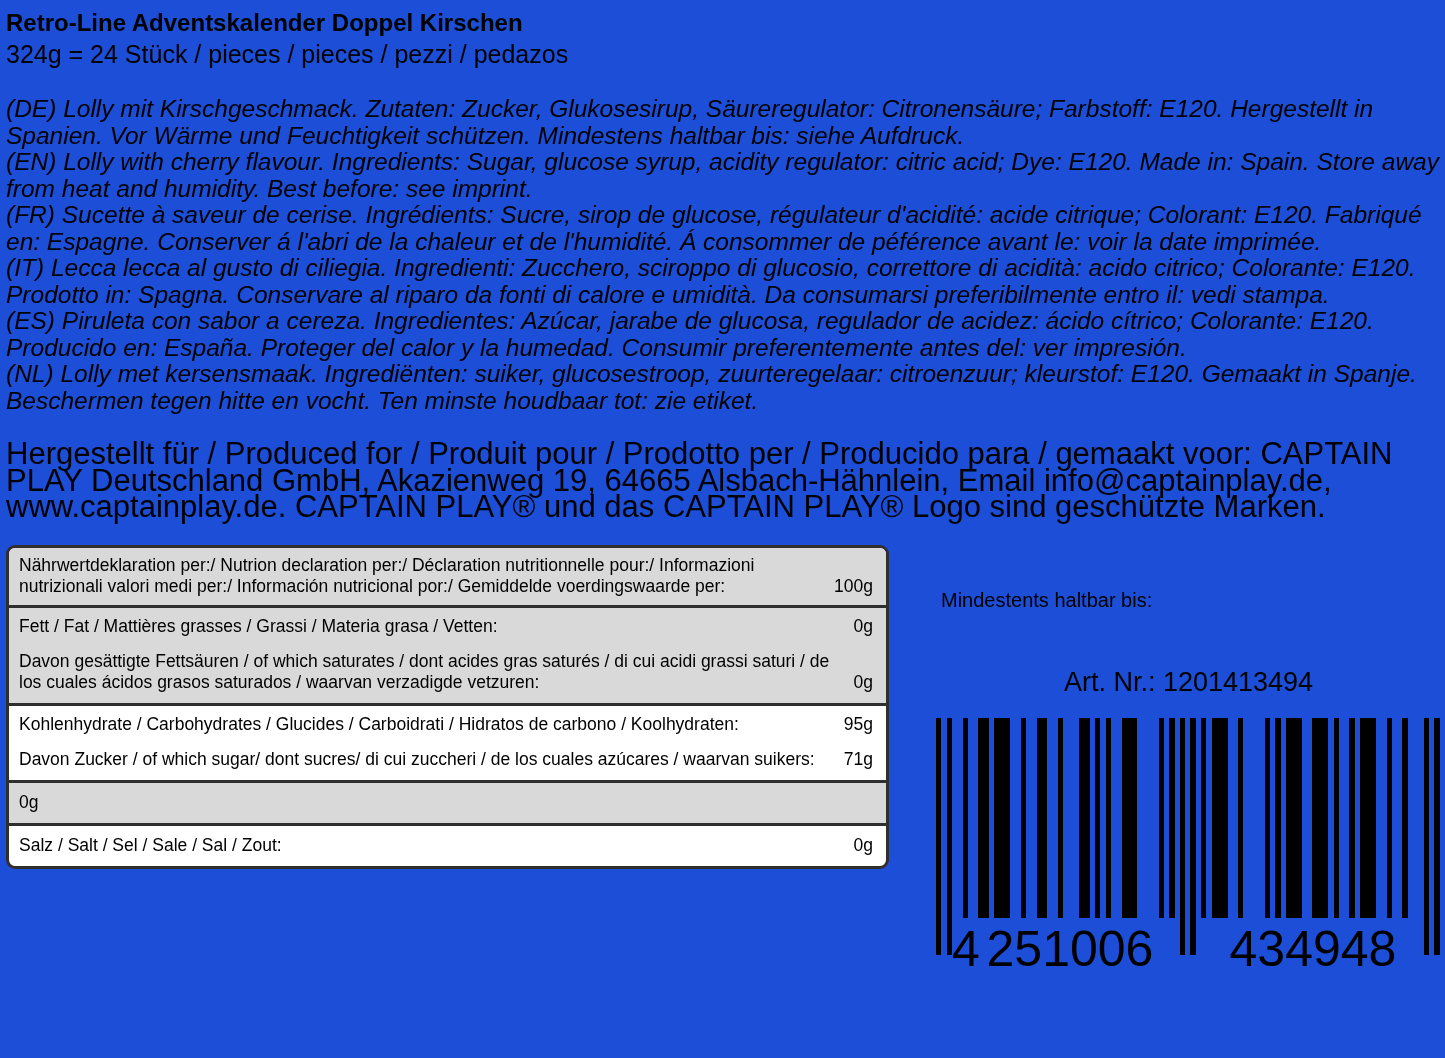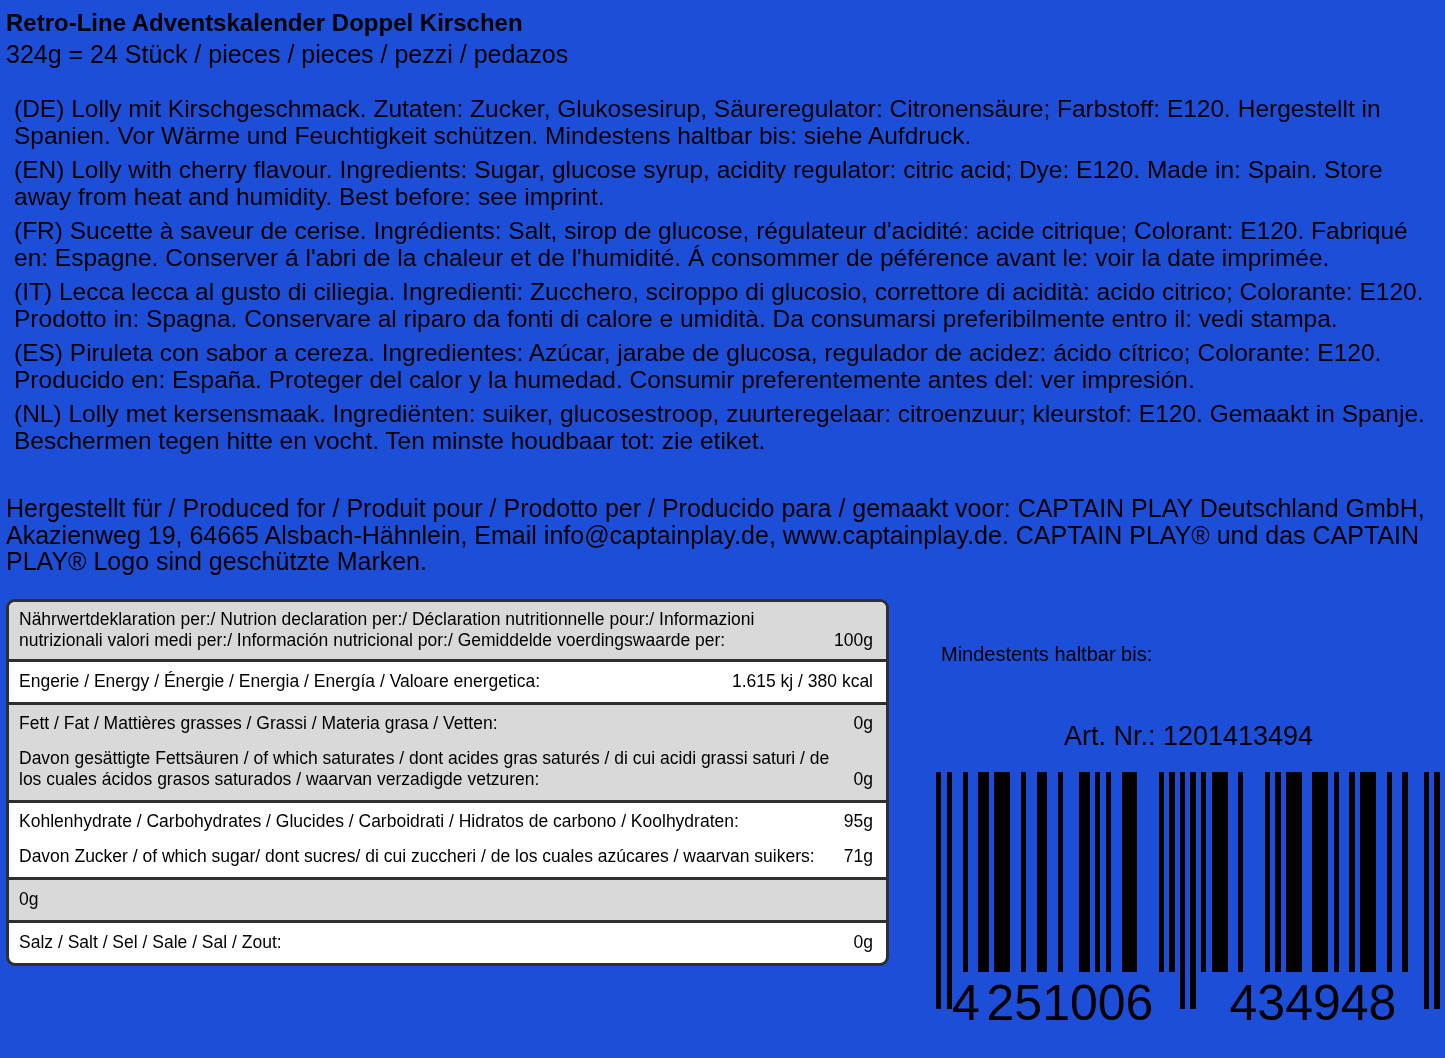--- a/index.html
+++ b/index.html
@@ -3,22 +3,22 @@
 <meta charset="utf-8">
 <title>Label</title>
 <style>
   html,body{margin:0;padding:0;background:#fff;color:#000;}
   body{font-family:"Liberation Sans","DejaVu Sans",sans-serif;}
   .page{position:relative;width:1445px;height:1058px;box-sizing:border-box;
         padding:8px 6px;overflow:hidden;background:#1d4ed8;}
   .title{font-size:24px;font-weight:bold;line-height:30px;margin:0;}
   .quantity{font-size:25px;line-height:32px;}
   .descriptions{margin-top:26px;font-size:24.5px;line-height:26.5px;}
-  .descriptions p{margin:8px;}
-  .producer{margin-top:41px;font-size:25px;line-height:26.5px;}
+  .descriptions p{margin:0;font-style:italic;}
+  .producer{margin-top:27px;font-size:31px;line-height:26.5px;}
   .producer p{margin:0;}
   .bottom{margin-top:24px;display:flex;align-items:flex-start;}
   
   .ntable{flex:0 0 877px;width:877px;border:3px solid #2f2f2f;border-radius:9px;
           overflow:hidden;font-size:17.5px;line-height:21px;background:#fff;}
   .sec{border-top:3px solid #2f2f2f;}
   .sec.first{border-top:none;}
   .gray{background:var(--shade,#d9d9d9);}
   .nrow{display:flex;justify-content:space-between;align-items:flex-end;gap:14px;}
   .nrow .lab{flex:1;}
@@ -43,43 +43,37 @@
 <div class="page">
 
   <header>
     <h1 class="title">Retro-Line Adventskalender Doppel Kirschen</h1>
     <div class="quantity">324g = 24 Stück / pieces / pieces / pezzi / pedazos</div>
   </header>
 
   <section class="descriptions">
     <p>(DE) Lolly mit Kirschgeschmack. Zutaten: Zucker, Glukosesirup, Säureregulator: Citronensäure; Farbstoff: E120. Hergestellt in Spanien. Vor Wärme und Feuchtigkeit schützen. Mindestens haltbar bis: siehe Aufdruck.</p>
     <p>(EN) Lolly with cherry flavour. Ingredients: Sugar, glucose syrup, acidity regulator: citric acid; Dye: E120. Made in: Spain. Store away from heat and humidity. Best before: see imprint.</p>
-    <p>(FR) Sucette à saveur de cerise. Ingrédients: Salt, sirop de glucose, régulateur d'acidité: acide citrique; Colorant: E120. Fabriqué en: Espagne. Conserver á l'abri de la chaleur et de l'humidité. Á consommer de péférence avant le: voir la date imprimée.</p>
+    <p>(FR) Sucette à saveur de cerise. Ingrédients: Sucre, sirop de glucose, régulateur d'acidité: acide citrique; Colorant: E120. Fabriqué en: Espagne. Conserver á l'abri de la chaleur et de l'humidité. Á consommer de péférence avant le: voir la date imprimée.</p>
     <p>(IT) Lecca lecca al gusto di ciliegia. Ingredienti: Zucchero, sciroppo di glucosio, correttore di acidità: acido citrico; Colorante: E120. Prodotto in: Spagna. Conservare al riparo da fonti di calore e umidità. Da consumarsi preferibilmente entro il: vedi stampa.</p>
     <p>(ES) Piruleta con sabor a cereza. Ingredientes: Azúcar, jarabe de glucosa, regulador de acidez: ácido cítrico; Colorante: E120. Producido en: España. Proteger del calor y la humedad. Consumir preferentemente antes del: ver impresión.</p>
     <p>(NL) Lolly met kersensmaak. Ingrediënten: suiker, glucosestroop, zuurteregelaar: citroenzuur; kleurstof: E120. Gemaakt in Spanje. Beschermen tegen hitte en vocht. Ten minste houdbaar tot: zie etiket.</p>
   </section>
 
   <section class="producer">
     <p>Hergestellt für / Produced for / Produit pour / Prodotto per / Producido para / gemaakt voor: CAPTAIN PLAY Deutschland GmbH, Akazienweg 19, 64665 Alsbach-Hähnlein, Email info@captainplay.de, www.captainplay.de. CAPTAIN PLAY® und das CAPTAIN PLAY® Logo sind geschützte Marken.</p>
   </section>
 
   <div class="bottom">
 
     <div class="ntable">
       <div class="sec gray first">
         <div class="nrow head">
           <span class="lab">Nährwertdeklaration per:/ Nutrion declaration per:/ Déclaration nutritionnelle pour:/ Informazioni nutrizionali valori medi per:/ Información nutricional por:/ Gemiddelde voerdingswaarde per:</span>
           <span class="val">100g</span>
-        </div>
-      </div>
-      <div class="sec">
-        <div class="nrow single">
-          <span class="lab">Engerie / Energy / Énergie / Energia / Energía / Valoare energetica:</span>
-          <span class="val">1.615 kj / 380 kcal</span>
         </div>
       </div>
       <div class="sec gray">
         <div class="nrow lead">
           <span class="lab">Fett / Fat / Mattières grasses / Grassi / Materia grasa / Vetten:</span>
           <span class="val">0g</span>
         </div>
         <div class="nrow sub">
           <span class="lab">Davon gesättigte Fettsäuren / of which saturates / dont acides gras saturés / di cui acidi grassi saturi / de los cuales ácidos grasos saturados / waarvan verzadigde vetzuren:</span>
           <span class="val">0g</span>

